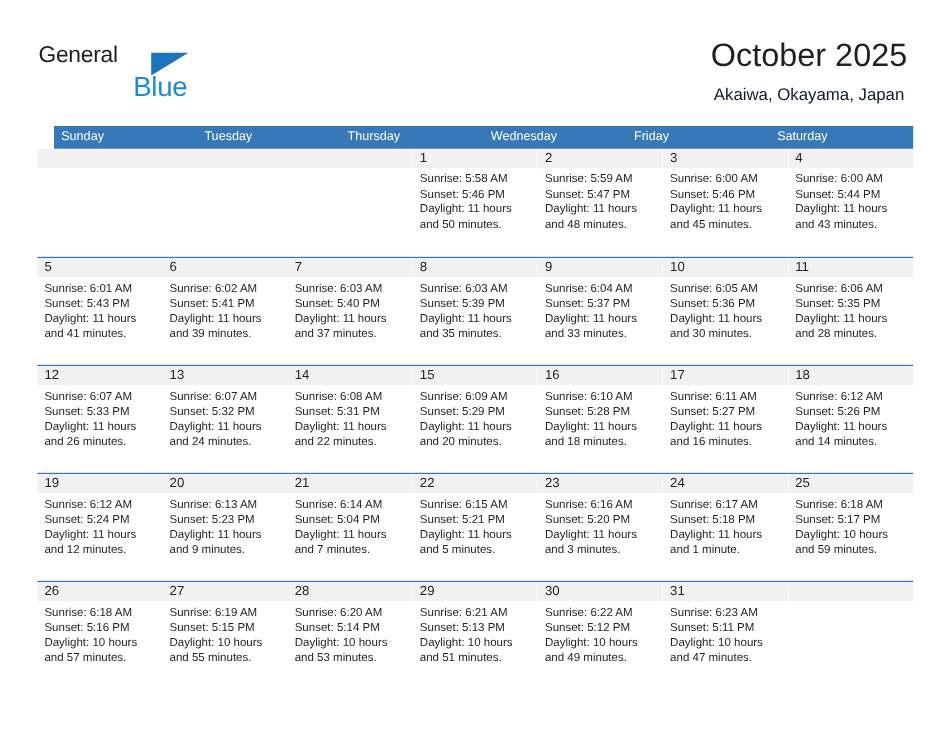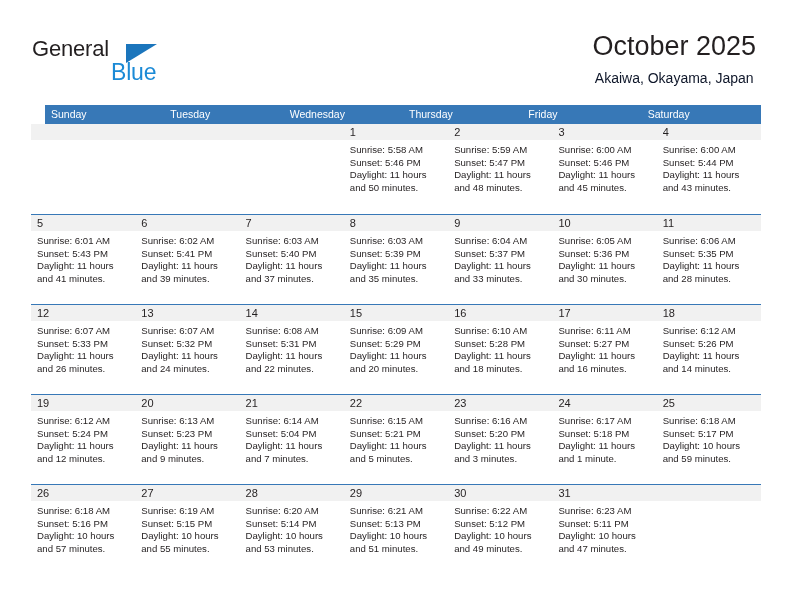--- a/index.html
+++ b/index.html
@@ -33,21 +33,21 @@
     position: absolute;
     left: 32px;
     top: 36px;
     width: 180px;
     height: 52px;
   }
   .logo-general {
     position: absolute;
     left: 0;
     top: 0;
-    font-size: 22px;
+    font-size: 19px;
     letter-spacing: -0.2px;
     color: #231f20;
     font-family: "Liberation Sans", sans-serif;
   }
   .logo-tri {
     position: absolute;
     left: 94px;
     top: 8px;
     width: 0;
     height: 0;
@@ -164,22 +164,22 @@
       <div class="cal-title">October 2025</div>
       <div class="cal-subtitle">Akaiwa, Okayama, Japan</div>
     </div>
 
   </div>
 
   <div class="calendar">
     <div class="weekdays" id="weekday-row">
         <div class="weekday">Sunday</div>
         <div class="weekday">Tuesday</div>
+        <div class="weekday">Thursday</div>
         <div class="weekday">Wednesday</div>
-        <div class="weekday">Thursday</div>
         <div class="weekday">Friday</div>
         <div class="weekday">Saturday</div>
       </div>
     <div id="weeks-container">
         <div class="week first">
           <div class="daycell empty">
             <div class="daynum-strip">
               <div class="daynum"></div>
             </div>
           </div>

